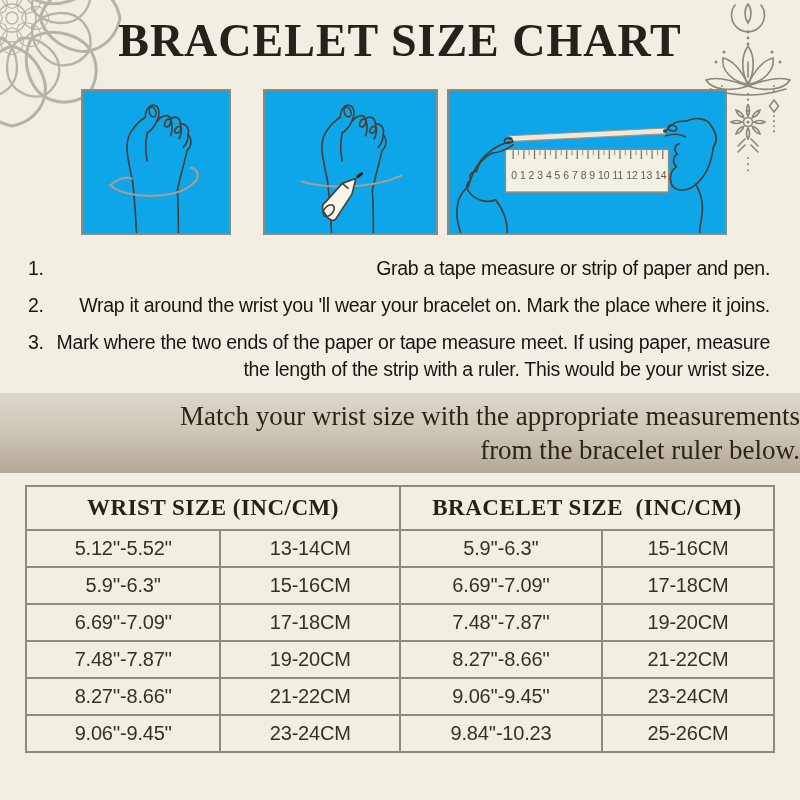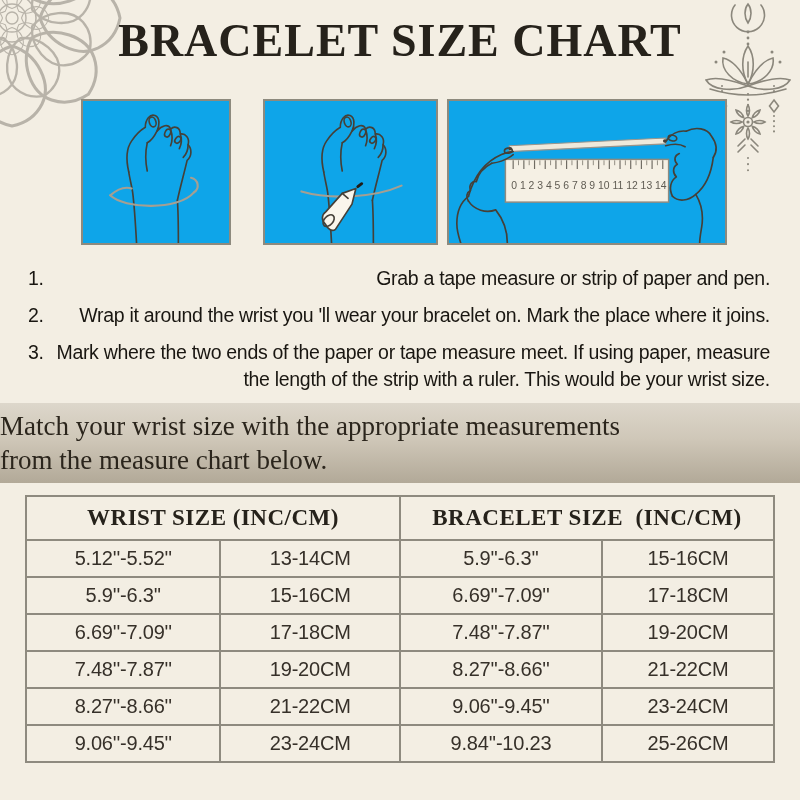--- a/index.html
+++ b/index.html
@@ -7,21 +7,21 @@
     position:relative;width:800px;height:800px;overflow:hidden;
     background:#f3eee3;color:#201c16;
     font-family:"Liberation Sans",sans-serif;
   }
   
   .deco{position:absolute;z-index:0;pointer-events:none;}
   .mandala{left:-118px;top:-112px;}
   .lotus{left:688px;top:0;}
   
   .title{
-    position:relative;z-index:1;margin:14px 0 16px 0;text-align:center;
+    position:relative;z-index:1;margin:14px 0 6px 0;text-align:center;
     font-family:"Liberation Serif",serif;font-weight:bold;
     font-size:46px;letter-spacing:1px;color:#26221b;
   }
   .pill-row{
     position:relative;z-index:1;margin-top:9px;
     display:flex;justify-content:center;align-items:center;gap:12px;
   }
   .pill{
     background:#16130e;color:#f7f3e9;border-radius:20px;
     padding:3px 24px 6px 24px;
@@ -43,21 +43,21 @@
   .box svg{display:block;}
   
   .instructions{position:relative;z-index:1;margin:16px 30px 0 28px;}
   .instr{display:flex;margin-bottom:10px;font-size:19.5px;letter-spacing:-0.3px;color:#191611;line-height:27px;}
   .instr .num{flex:0 0 27px;}
   .instr .txt{flex:1;text-align:right;}
   
   .banner{
     position:relative;z-index:1;margin-top:8px;height:80px;
     background:linear-gradient(180deg,#ddd7cb 0%,#cfc7b8 45%,#b2a998 100%);
-    display:flex;flex-direction:column;align-items:flex-start;justify-content:center;
+    display:flex;flex-direction:column;align-items:flex-end;justify-content:center;
     font-family:"Liberation Serif",serif;font-size:27px;color:#2b251c;line-height:34px;
   }
   
   .size-table{
     position:relative;z-index:1;width:750px;margin:12px auto 0 auto;
     border-collapse:collapse;table-layout:fixed;
   }
   .size-table th,.size-table td{border:2px solid #8e8a7f;text-align:center;}
   .size-table th{
     font-family:"Liberation Serif",serif;font-weight:bold;font-size:23px;
@@ -237,21 +237,21 @@
       <span class="txt">Wrap it around the wrist you 'll wear your bracelet on. Mark the place where it joins.</span>
     </div>
     <div class="instr">
       <span class="num">3.</span>
       <span class="txt">Mark where the two ends of the paper or tape measure meet. If using paper, measure the length of the strip with a ruler. This would be your wrist size.</span>
     </div>
   </div>
 
   <div class="banner">
     <div>Match your wrist size with the appropriate measurements</div>
-    <div>from the measure chart below.</div>
+    <div>from the bracelet ruler below.</div>
   </div>
 
   <table class="size-table">
     <colgroup>
       <col style="width:26%">
         <col style="width:24%">
         <col style="width:27%">
         <col style="width:23%">
     </colgroup>
     <thead>

